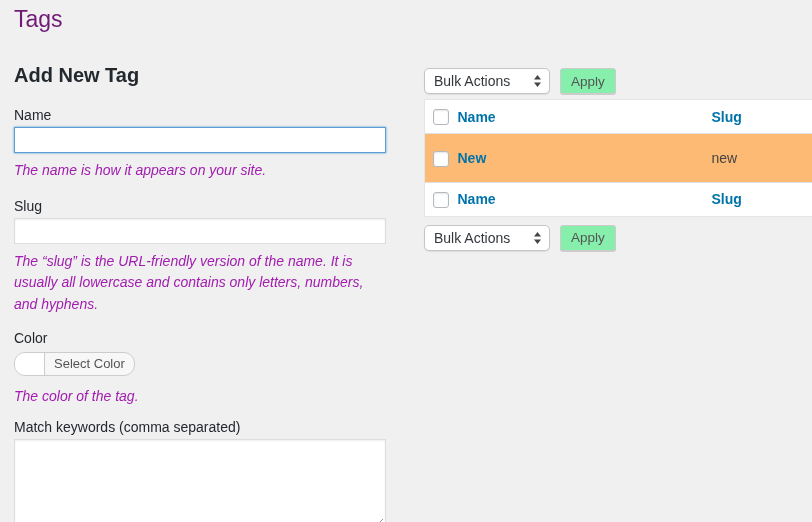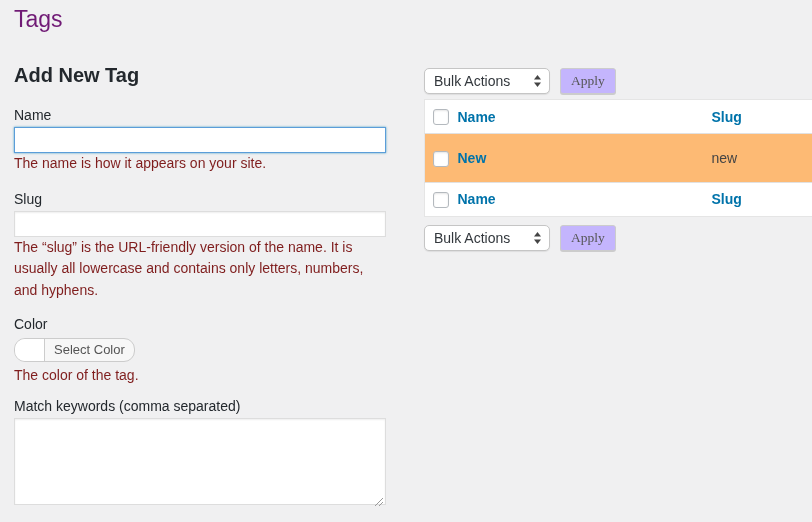--- a/index.html
+++ b/index.html
@@ -21,22 +21,22 @@
     width:372px; height:26px; background:#fff;
     border:1px solid #ddd; border-radius:0;
     font-family:"Liberation Sans", sans-serif; font-size:14px; color:#32373c;
     padding:0 6px; box-shadow:inset 0 1px 2px rgba(0,0,0,.07);
     outline:none; display:block;
   }
   .text-input.focused {
     border-color:#5b9dd9; box-shadow:0 0 2px rgba(30,140,190,.8);
   }
   .help {
-    font-size:14px; color:#7f1d1d;
-    line-height:1.55;
+    font-size:14px; font-style:italic; color:#a21caf;
+    margin-top:7px; line-height:1.55;
   }
   .color-button {
     display:inline-flex; align-items:stretch; height:24px; margin-top:2px;
     border:1px solid #ccc; border-radius:11px; background:#f7f7f7;
     cursor:pointer; overflow:hidden;
   }
   .color-swatch { width:30px; background:#fff; border-right:1px solid #ccc; }
   .color-btn-label {
     display:flex; align-items:center; padding:0 9px;
     font-size:13px; color:#555;
@@ -58,23 +58,23 @@
   .bulk-select {
     appearance:none; -webkit-appearance:none;
     width:126px; height:26px; padding:0 26px 0 9px;
     background:#fff; border:1px solid #c5c5c5; border-radius:5px;
     font-family:"Liberation Sans", sans-serif; font-size:14px; color:#32373c;
     box-shadow:0 1px 1px rgba(0,0,0,.08); outline:none; cursor:pointer;
   }
   .select-arrows { position:absolute; right:8px; top:6px; pointer-events:none; line-height:0; }
   .button-secondary {
     height:26px; padding:0 10px;
-    background:#c4b5fd; border:1px solid #ccc; border-radius:3px;
+    background:#86efac; border:1px solid #ccc; border-radius:3px;
     box-shadow:0 1px 0 #ccc; color:#555;
-    font-family:Liberation Serif, serif; font-size:13.5px; cursor:pointer;
+    font-family:Liberation Sans, sans-serif; font-size:13.5px; cursor:pointer;
   }
   table.list-table {
     width:100%; border-collapse:collapse; background:#fff;
     border:1px solid #e5e5e5; border-right:none;
   }
   .list-table th, .list-table td {
     text-align:left; font-size:14px; vertical-align:middle;
   }
   .list-table thead tr, .list-table tbody tr { border-bottom:1px solid #e1e1e1; }
   .list-table .check-col { width:33px; padding:8px 0 8px 8px; }

